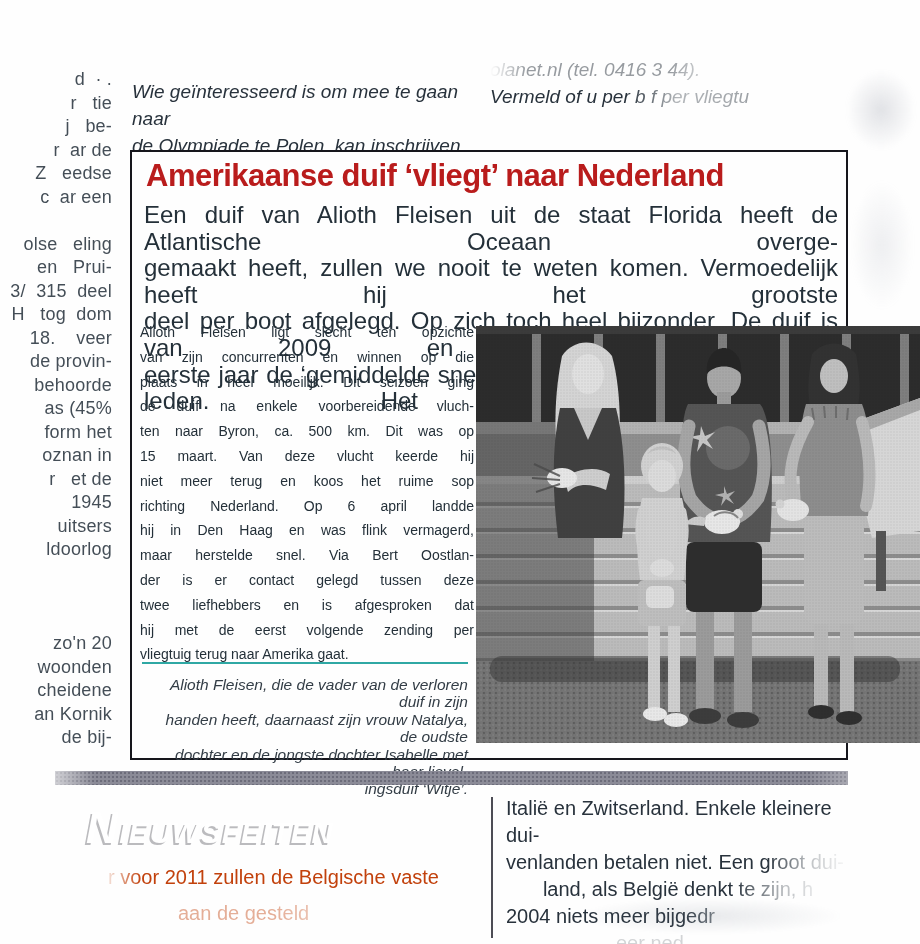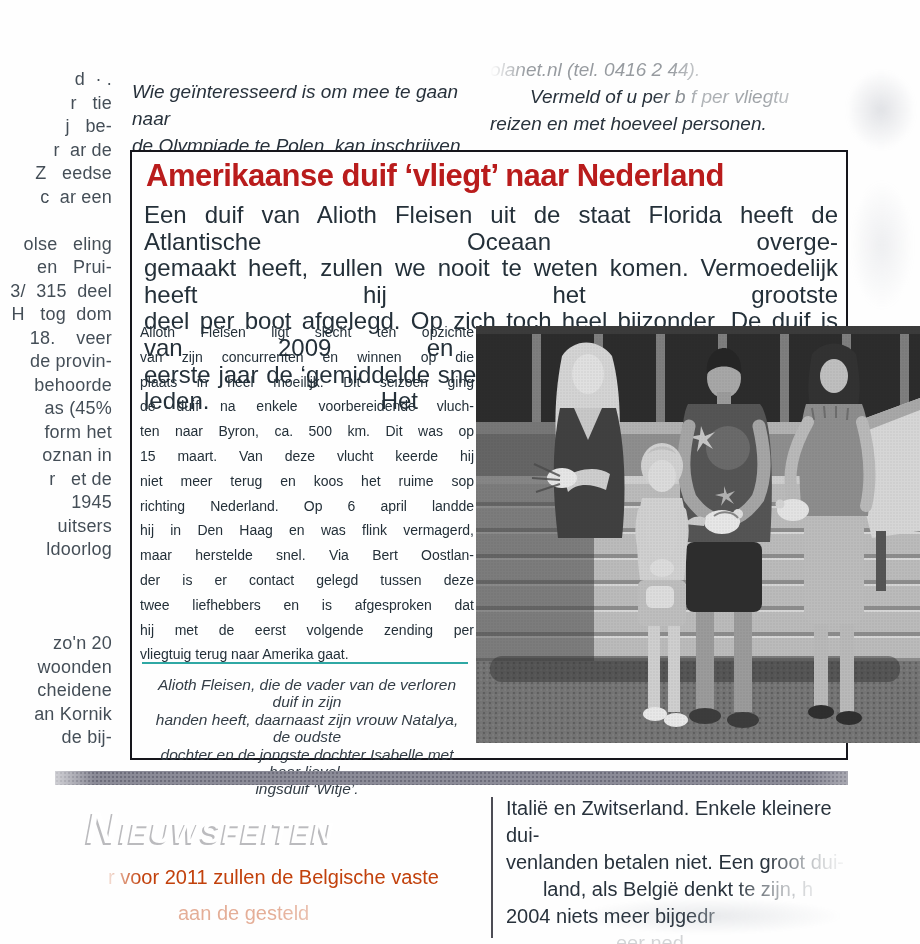--- a/index.html
+++ b/index.html
@@ -20,40 +20,39 @@
   .intro-left{left:132px;top:78px;width:360px;}
   .intro-right{left:490px;top:56px;width:360px;}
   .intro-right .line:nth-child(1){
     opacity:.48;
     -webkit-mask-image:linear-gradient(90deg,transparent 0,#000 10%,#000 50%,rgba(0,0,0,.25) 62%,#000 78%,transparent 96%);
     mask-image:linear-gradient(90deg,transparent 0,#000 10%,#000 50%,rgba(0,0,0,.25) 62%,#000 78%,transparent 96%);
   }
   .intro-right .line:nth-child(2){
     -webkit-mask-image:linear-gradient(90deg,#000 0,#000 38%,rgba(0,0,0,.35) 52%,rgba(0,0,0,.45) 72%,transparent 97%);
     mask-image:linear-gradient(90deg,#000 0,#000 38%,rgba(0,0,0,.35) 52%,rgba(0,0,0,.45) 72%,transparent 97%);
-    margin-left:40px;
   }
   
   .article-box{
     position:absolute;left:130px;top:150px;width:718px;height:610px;
     border:2px solid #16161c;background:#fefefe;box-sizing:border-box;
   }
   .article-title{
     position:absolute;left:14px;top:6px;width:690px;
     font-size:31px;font-weight:700;letter-spacing:-.5px;color:#b91c1c;
   }
   .lead{position:absolute;left:12px;top:50px;width:694px;font-size:24px;line-height:26.6px;}
   .lead .line{text-align:justify;text-align-last:justify;}
   .colbody{position:absolute;left:8px;top:168px;width:334px;font-size:14px;line-height:24.8px;}
   .colbody .line{text-align:justify;text-align-last:justify;}
   .colbody .line:last-child{text-align-last:left;}
   .col-rule{position:absolute;left:10px;top:510px;width:326px;height:2px;background:#2fa8a4;}
   .caption{
     position:absolute;left:14px;top:524px;width:322px;
-    font-style:italic;font-size:15.5px;line-height:17.4px;color:#333d46;text-align:center;
+    font-style:italic;font-size:15.5px;line-height:17.4px;color:#333d46;text-align:right;
   }
   
   .photo{
     position:absolute;left:476px;top:326px;width:444px;height:417px;
     overflow:hidden;filter:saturate(0) contrast(.98);
   }
   .photo svg{display:block;}
   
   .divider-bar{
     position:absolute;left:55px;top:771px;width:793px;height:14px;
@@ -113,23 +112,22 @@
 
 <div class="page">
 
   <div class="margin-col"><div class="line">d  · .</div><div class="line">r   tie</div><div class="line">j   be-</div><div class="line">r  ar de</div><div class="line">Z   eedse</div><div class="line">c  ar een</div><div class="line">&nbsp;</div><div class="line">olse   eling</div><div class="line">en   Prui-</div><div class="line">3/  315  deel</div><div class="line">H   tog  dom</div><div class="line">18.    veer</div><div class="line">de provin-</div><div class="line">behoorde</div><div class="line">as (45%</div><div class="line">form het</div><div class="line">oznan in</div><div class="line">r   et de</div><div class="line">1945</div><div class="line">uitsers</div><div class="line">ldoorlog</div><div class="line">&nbsp;</div><div class="line">&nbsp;</div><div class="line">&nbsp;</div><div class="line">zo'n 20</div><div class="line">woonden</div><div class="line">cheidene</div><div class="line">an Kornik</div><div class="line">de bij-</div></div>
 
   <div class="intro intro-left">
       <div class="line">Wie geïnteresseerd is om mee te gaan naar</div>
       <div class="line">de Olympiade te Polen, kan inschrijven</div>
     </div>
   <div class="intro intro-right">
-      <div class="line">olanet.nl  (tel. 0416 2      44).</div>
+      <div class="line">olanet.nl  (tel. 0416 3      44).</div>
       <div class="line">Vermeld of u per b       f per vliegtu</div>
-      <div class="line">reizen en met hoeveel personen.</div>
     </div>
 
   <div class="article-box">
     <div class="article-title">Amerikaanse duif ‘vliegt’ naar Nederland</div>
     <div class="lead">
         <div class="line">Een duif van Alioth Fleisen uit de staat Florida heeft de Atlantische Oceaan overge-</div>
         <div class="line">gemaakt heeft, zullen we nooit te weten komen. Vermoedelijk heeft hij het grootste</div>
         <div class="line">deel per boot afgelegd. Op zich toch heel bijzonder. De duif is van 2009 en won in zijn</div>
         <div class="line">eerste jaar de ‘gemiddelde snelheid’ (?) in zijn vereniging van 17 leden. Het hok  van</div>
       </div>

